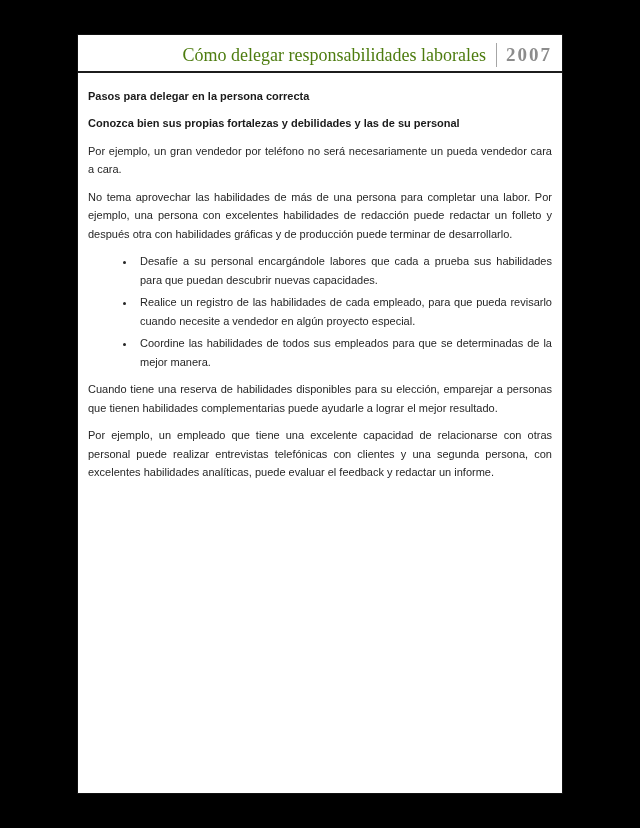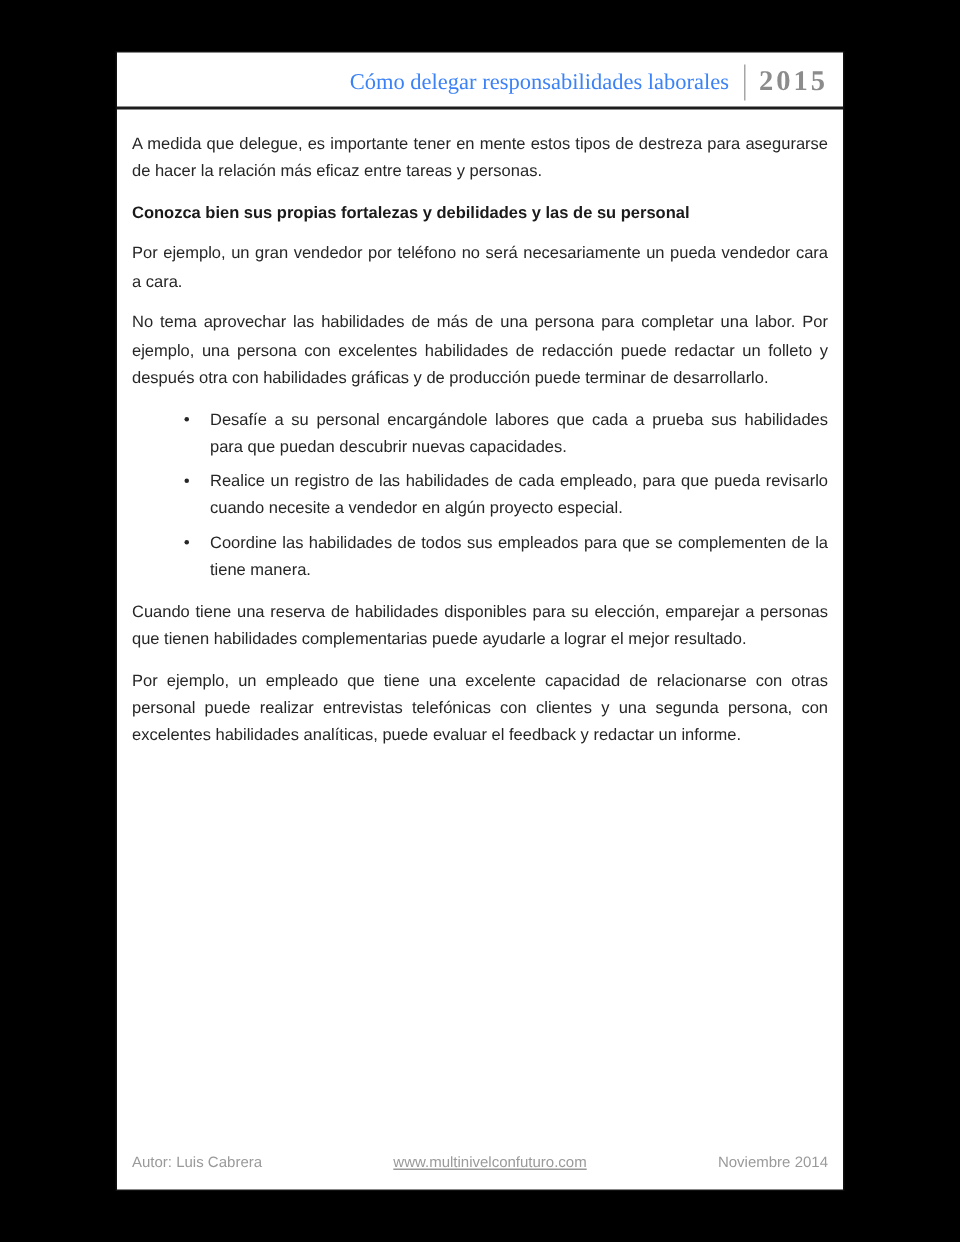--- a/index.html
+++ b/index.html
@@ -30,22 +30,22 @@
   .doc-header {
     height: 38px;
     display: flex;
     align-items: center;
     justify-content: flex-end;
     padding: 4px 10px 0 10px;
     border-bottom: 2px solid #1c1c1c;
   }
   .doc-title {
     font-family: "Liberation Serif", serif;
-    font-size: 15px;
-    color: #3b82f6;
+    font-size: 18px;
+    color: #4d7c0f;
     white-space: nowrap;
   }
   .header-sep {
     width: 1px;
     height: 24px;
     background: #a6a6a6;
     margin: 0 9px 0 10px;
   }
   .doc-year {
     font-family: "Liberation Serif", serif;
@@ -101,37 +101,32 @@
 </style>
 </head>
 <body>
 
 <div class="stage">
   <div class="paper">
 
     <div class="doc-header">
       <span class="doc-title">Cómo delegar responsabilidades laborales</span>
       <span class="header-sep"></span>
-      <span class="doc-year">2015</span>
+      <span class="doc-year">2007</span>
     </div>
 
     <div class="doc-body">
-      <p>A medida que delegue, es importante tener en mente estos tipos de destreza para asegurarse de hacer la relación más eficaz entre tareas y personas.</p>
+      <h2>Pasos para delegar en la persona correcta</h2>
       <h2>Conozca bien sus propias fortalezas y debilidades y las de su personal</h2>
       <p>Por ejemplo, un gran vendedor por teléfono no será necesariamente un pueda vendedor cara a cara.</p>
       <p>No tema aprovechar las habilidades de más de una persona para completar una labor. Por ejemplo, una persona con excelentes habilidades de redacción puede redactar un folleto y después otra con habilidades gráficas y de producción puede terminar de desarrollarlo.</p>
       <ul>
         <li>Desafíe a su personal encargándole labores que cada a prueba sus habilidades para que puedan descubrir nuevas capacidades.</li>
         <li>Realice un registro de las habilidades de cada empleado, para que pueda revisarlo cuando necesite a vendedor en algún proyecto especial.</li>
-        <li>Coordine las habilidades de todos sus empleados para que se complementen de la tiene manera.</li>
+        <li>Coordine las habilidades de todos sus empleados para que se determinadas de la mejor manera.</li>
       </ul>
       <p>Cuando tiene una reserva de habilidades disponibles para su elección, emparejar a personas que tienen habilidades complementarias puede ayudarle a lograr el mejor resultado.</p>
       <p>Por ejemplo, un empleado que tiene una excelente capacidad de relacionarse con otras personal puede realizar entrevistas telefónicas con clientes y una segunda persona, con excelentes habilidades analíticas, puede evaluar el feedback y redactar un informe.</p>
     </div>
 
-    <div class="doc-footer">
-      <span>Autor: Luis Cabrera</span>
-      <a class="footer-link">www.multinivelconfuturo.com</a>
-      <span>Noviembre 2014</span>
-    </div>
 
   </div>
 </div>
 
 </body></html>

